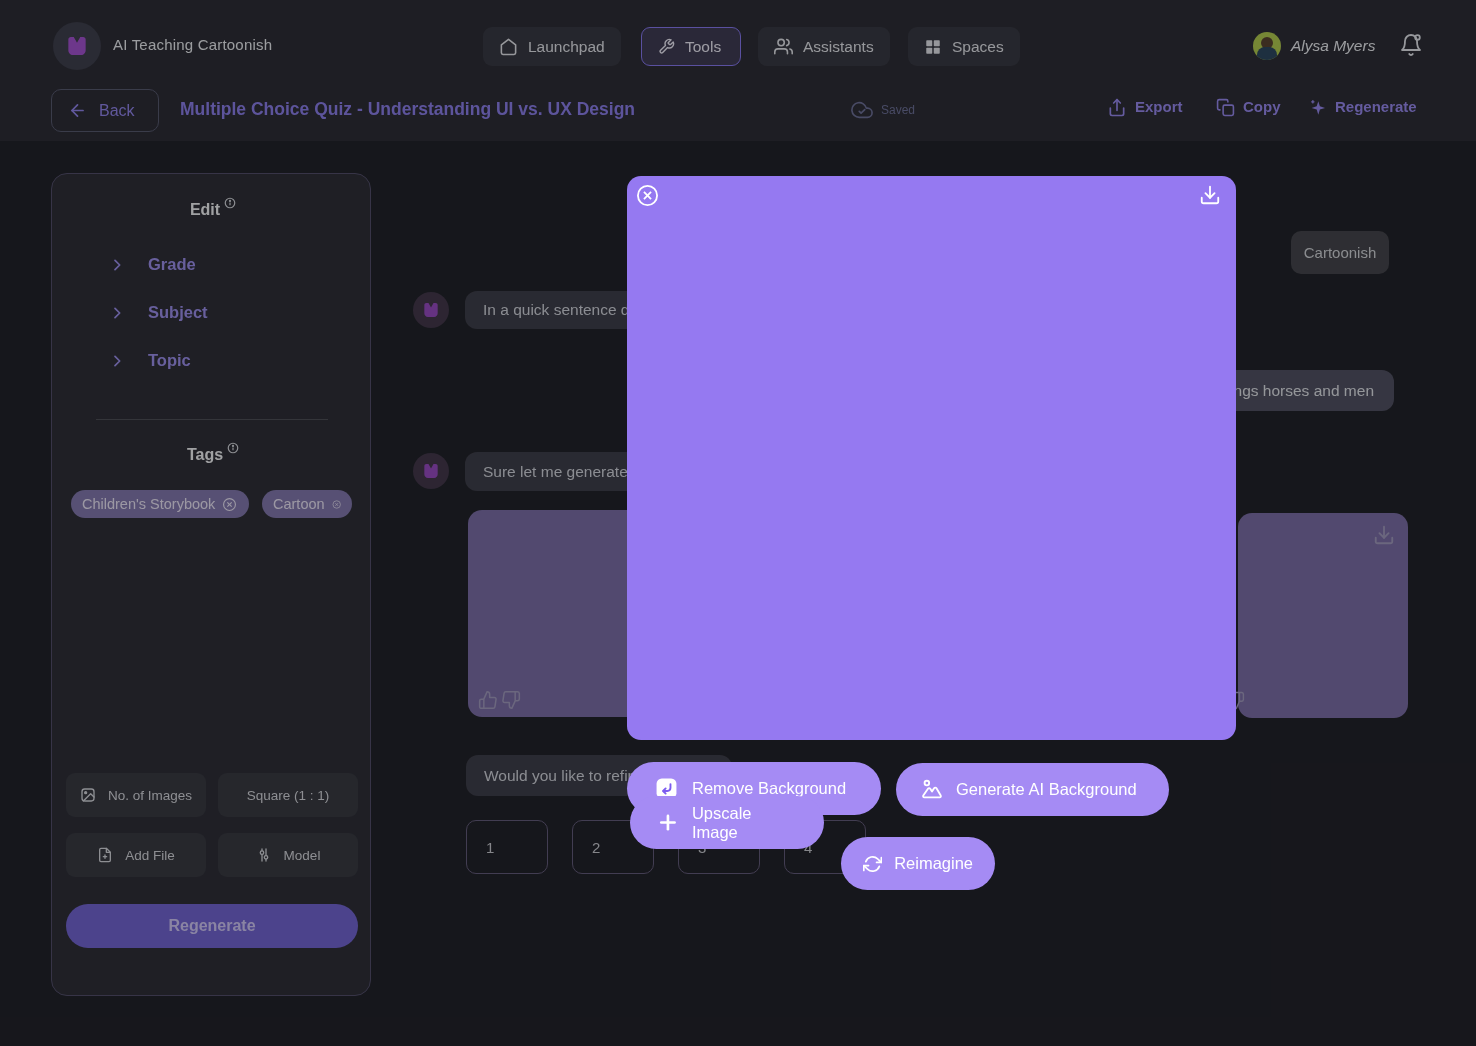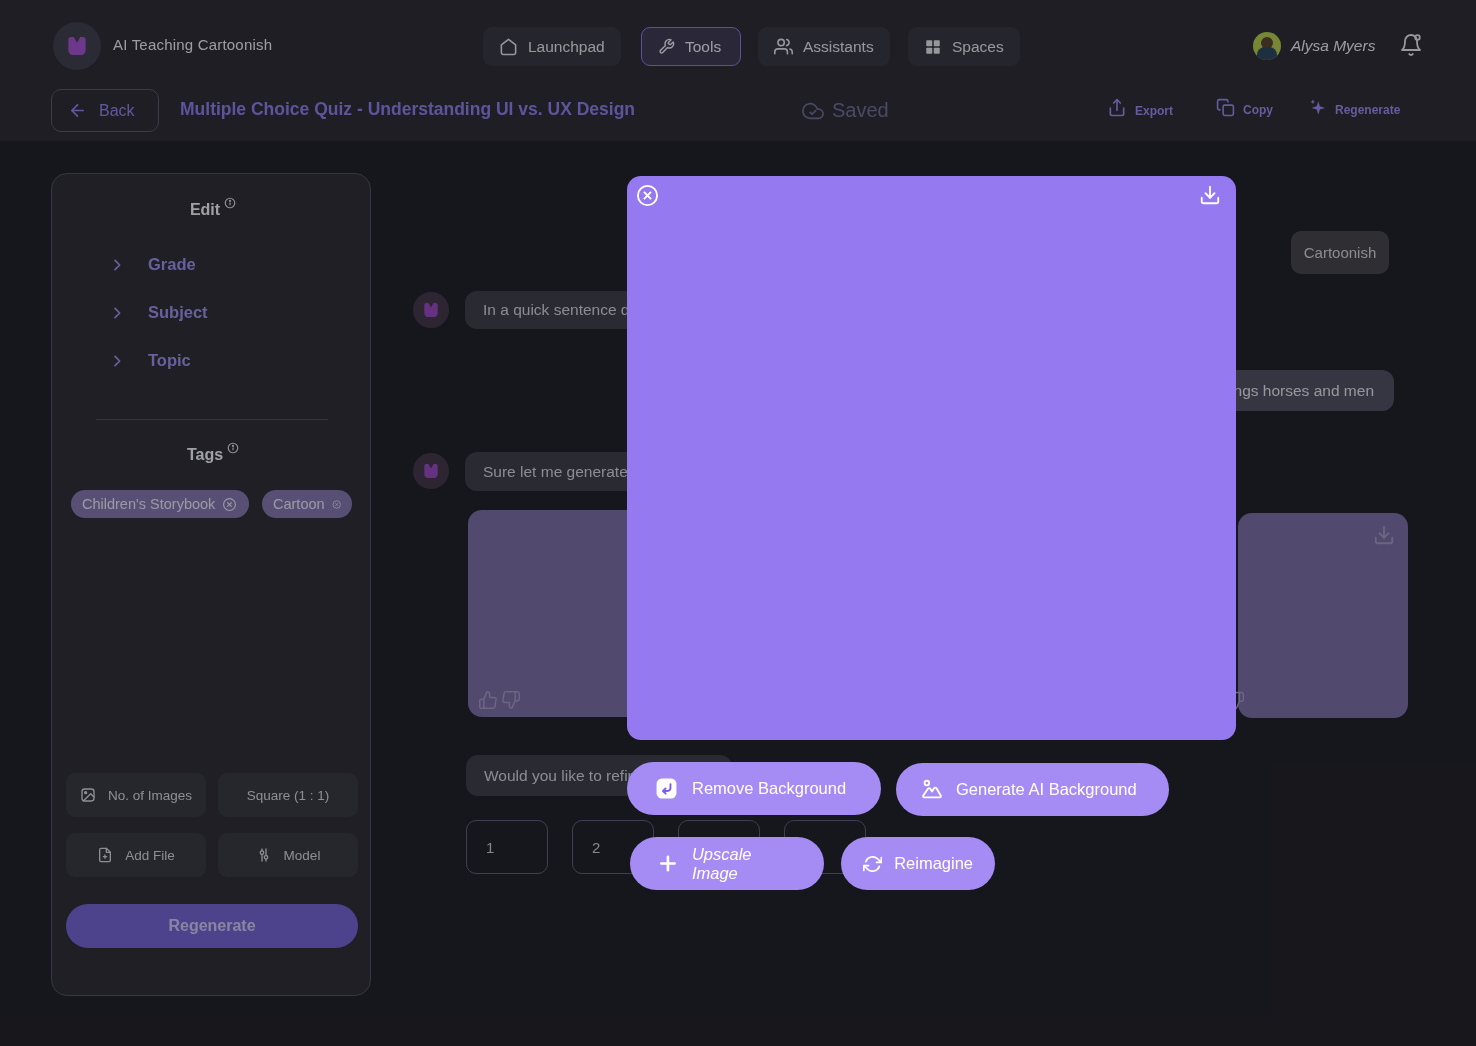--- a/index.html
+++ b/index.html
@@ -18,22 +18,22 @@
   .nav-btn svg { flex:0 0 auto; }
 
   .avatar { position:absolute; left:1253px; top:32px; width:28px; height:28px; border-radius:50%; background:#b6cf52; overflow:hidden; }
   .avatar .head { position:absolute; left:8px; top:5px; width:12px; height:12px; border-radius:50%; background:#5b4632; }
   .avatar .body { position:absolute; left:4px; top:15px; width:20px; height:14px; border-radius:8px 8px 0 0; background:#2e4a63; }
   .user-name { position:absolute; left:1291px; top:37px; font-size:15.5px; color:#eef0f4;font-style:italic; }
   .bell { position:absolute; left:1399px; top:33px; color:#e8eaf0; }
 
   .back-btn { position:absolute; left:51px; top:89px; width:108px; height:43px; border:1px solid #5a5c72; border-radius:10px; display:flex; align-items:center; gap:12px; padding-left:16px; color:#9688f2; font-size:16px; }
   .page-title { position:absolute; left:180px; top:99px; font-size:17.5px; font-weight:bold; color:#8f82f0; }
-  .saved { position:absolute; left:802px; top:99px; display:flex; align-items:center; gap:8px; color:#70739c; font-size:20px; }
-  .tool-link { position:absolute; top:98px; display:flex; align-items:flex-end; gap:8px; color:#9b8cf4; font-size:12px; font-weight:600; }
+  .saved { position:absolute; left:851px; top:99px; display:flex; align-items:center; gap:8px; color:#70739c; font-size:12px; }
+  .tool-link { position:absolute; top:98px; display:flex; align-items:flex-start; gap:8px; color:#9b8cf4; font-size:15px; font-weight:600; }
 
   .sidebar { position:absolute; left:51px; top:173px; width:320px; height:823px; background:#30313a; border:1px solid #55516e; border-radius:16px; }
   .sb-heading { position:absolute; width:100%; text-align:center; font-size:16px; font-weight:bold; color:#f6f7fa; }
   .sb-heading .info { position:relative; top:-6px; left:4px; display:inline-block; color:#d8dae0; }
   .sb-item { position:absolute; left:57px; display:flex; align-items:center; gap:23px; color:#a093f2; font-size:16.5px; font-weight:600; }
   .sb-divider { position:absolute; left:44px; top:245px; width:232px; height:1px; background:rgba(255,255,255,.16); }
   .tag-pill { position:absolute; height:28px; border-radius:14px; background:#867cb2; display:flex; align-items:center; gap:7px; padding:0 11px; color:#efe9fb; font-size:14.5px; }
   .opt-btn { position:absolute; width:140px; height:44px; border-radius:9px; background:#3b3c44; display:flex; align-items:center; justify-content:center; gap:12px; color:#d9dbe1; font-size:13.5px; }
   .sb-regenerate { position:absolute; left:14px; top:730px; width:292px; height:44px; border-radius:22px; background:#7668d8; display:flex; align-items:center; justify-content:center; color:#d4cbfa; font-size:16px; font-weight:bold; }
 
@@ -342,21 +342,21 @@
   </div>
 
   <div class="action-btn" style="left:896px; top:763px; width:273px; gap:12px; padding:0 24px;">
     <svg width="24" height="24" viewBox="0 0 22 22" fill="none" stroke="#fff" stroke-width="1.7" stroke-linecap="round" stroke-linejoin="round">
         <circle cx="6.3" cy="4.6" r="2.1"></circle>
         <path d="M3 16 L7.3 9.8 a1.3 1.3 0 0 1 2.1 0 L11 12.3 L12.9 9.4 a1.3 1.3 0 0 1 2.2 0 L19 16 a1.1 1.1 0 0 1 -1 1.7 H4 A1.1 1.1 0 0 1 3 16 Z"></path>
       </svg>
     <span>Generate AI Background</span>
   </div>
 
-  <div class="action-btn" style="left:630px; top:837px; width:194px;font-style:italic;">
+  <div class="action-btn" style="left:630px; top:796px; width:194px;">
     <svg width="21" height="21" viewBox="0 0 24 24" fill="none" stroke="#fff" stroke-width="3.2" stroke-linecap="round">
         <line x1="12" y1="4" x2="12" y2="20"></line>
         <line x1="4" y1="12" x2="20" y2="12"></line>
       </svg>
     <span>Upscale Image</span>
   </div>
 
   <div class="action-btn" style="left:841px; top:837px; width:154px; gap:12px; padding:16px 22px;">
     <svg width="20" height="20" viewBox="0 0 24 24" fill="none" stroke="#fff" stroke-width="2.1" stroke-linecap="round" stroke-linejoin="round">
         <polyline points="23 4 23 10 17 10"></polyline>

